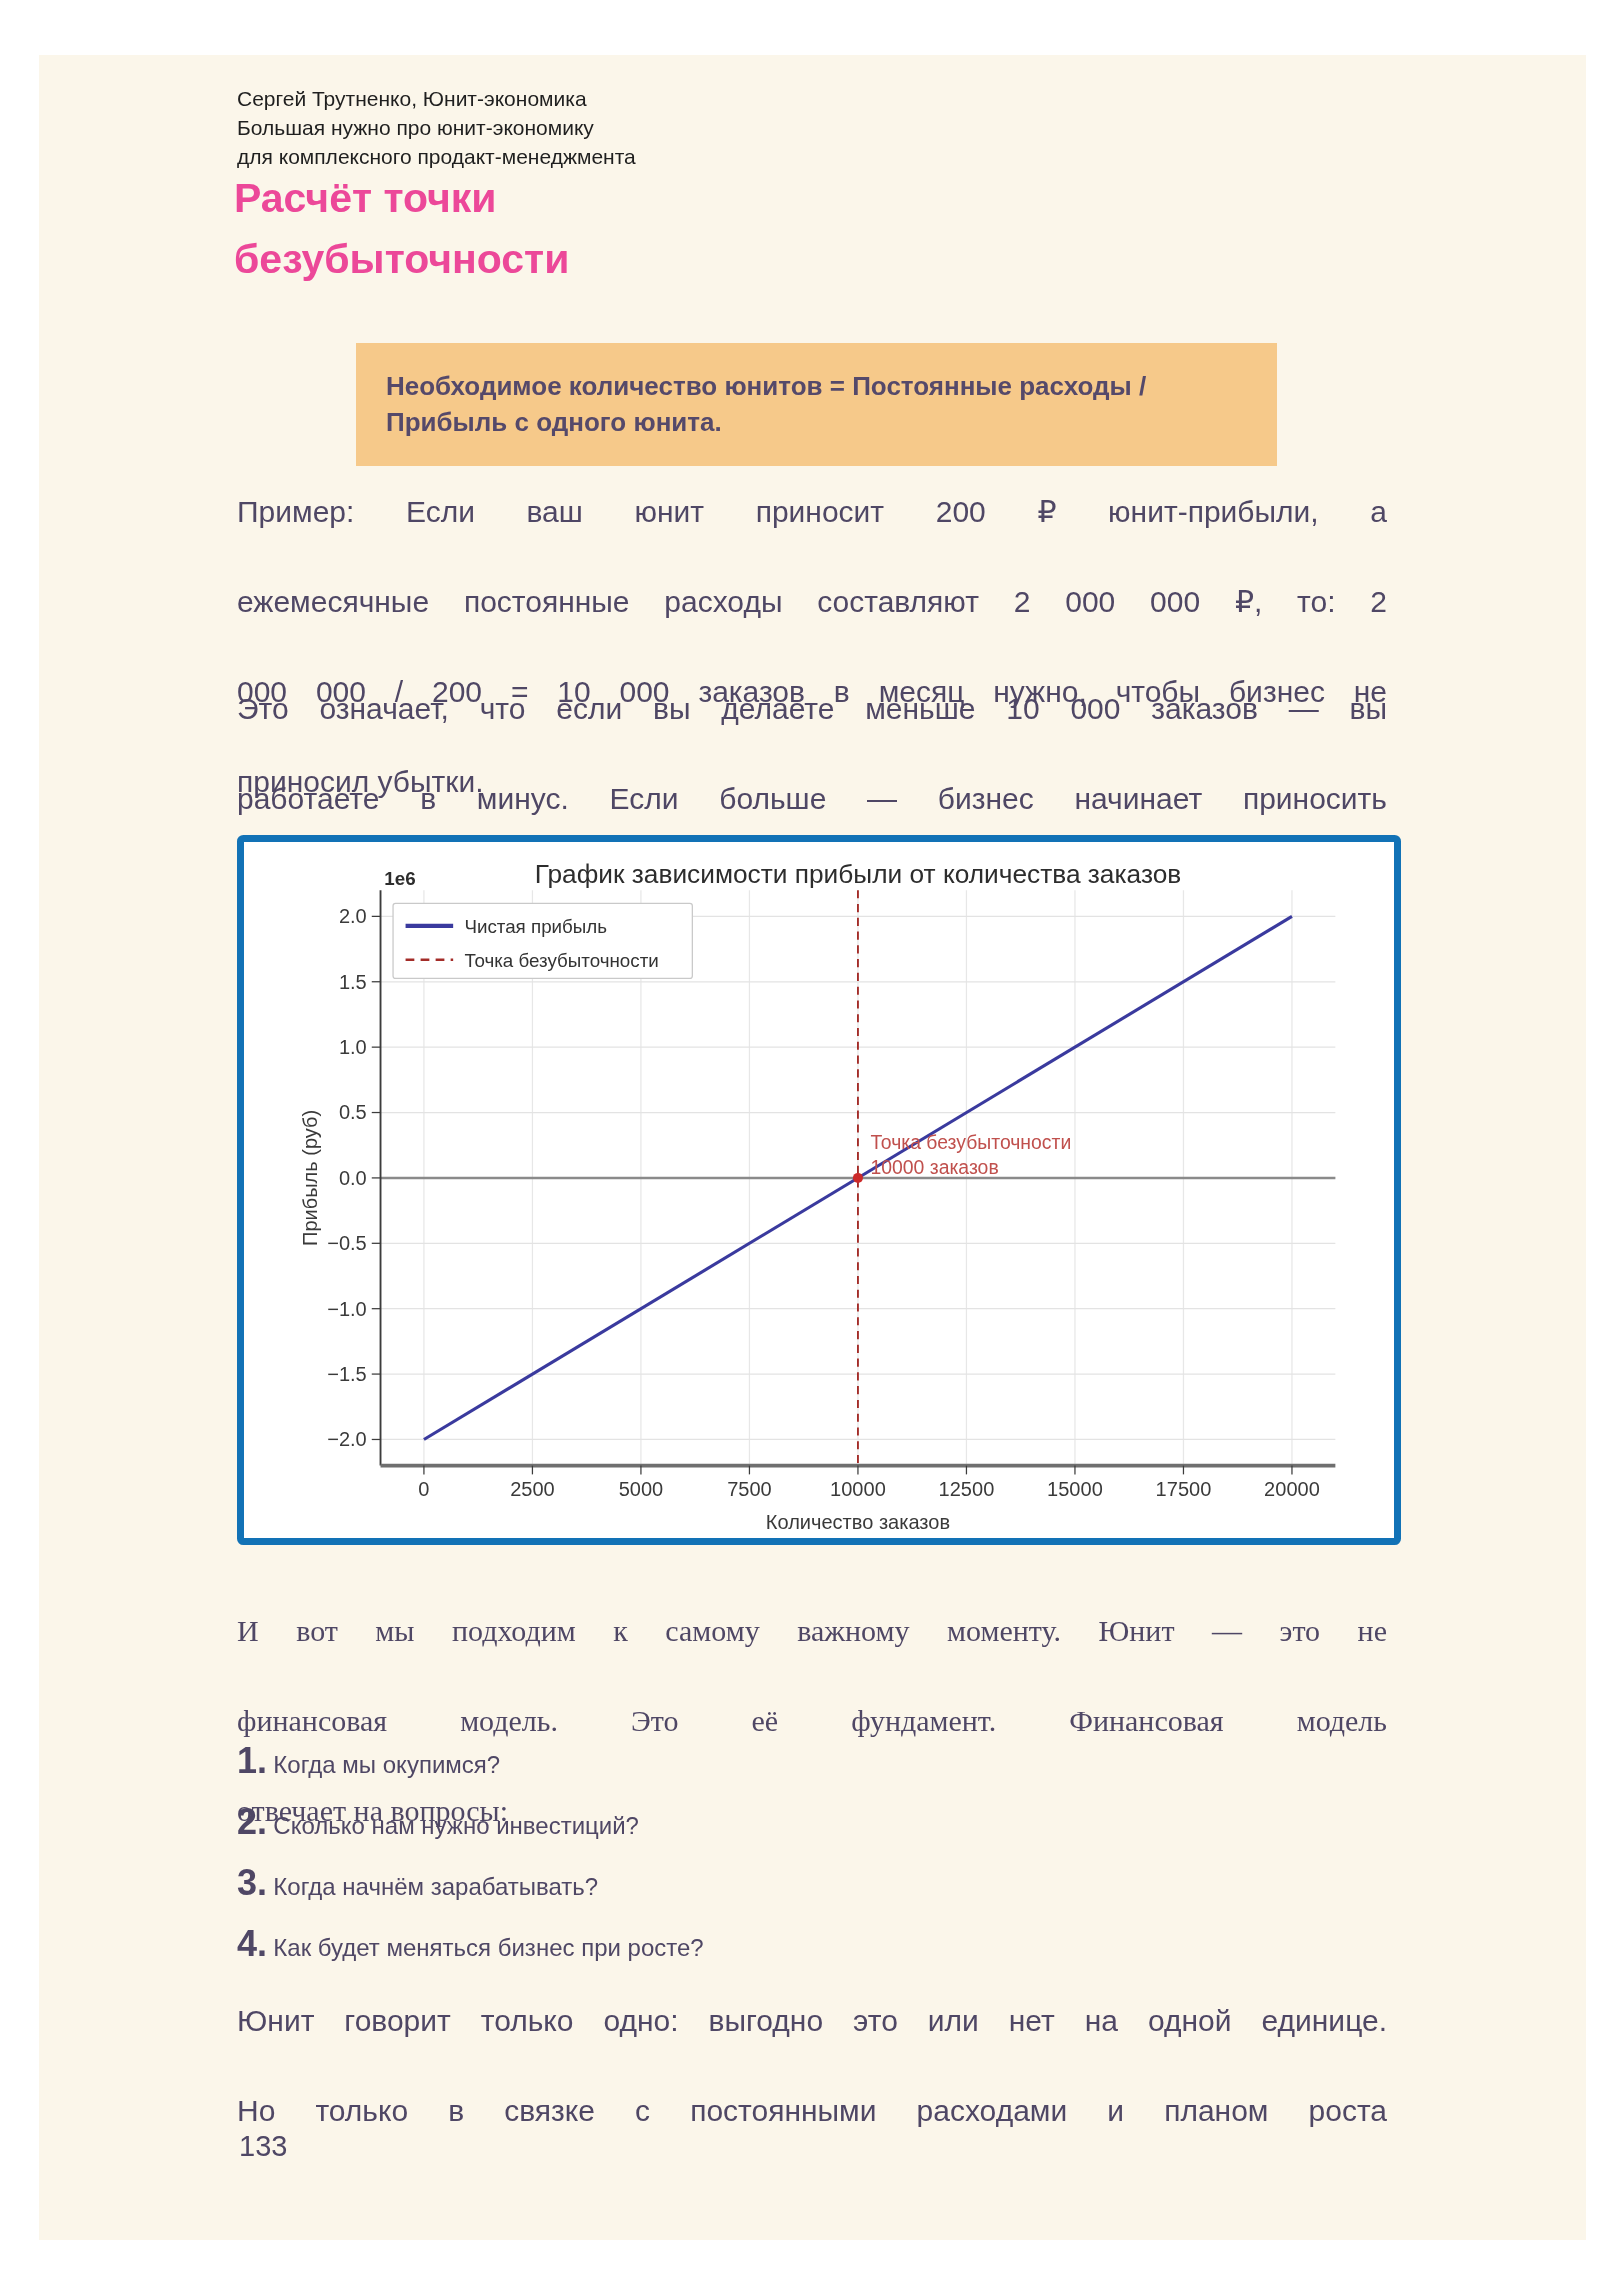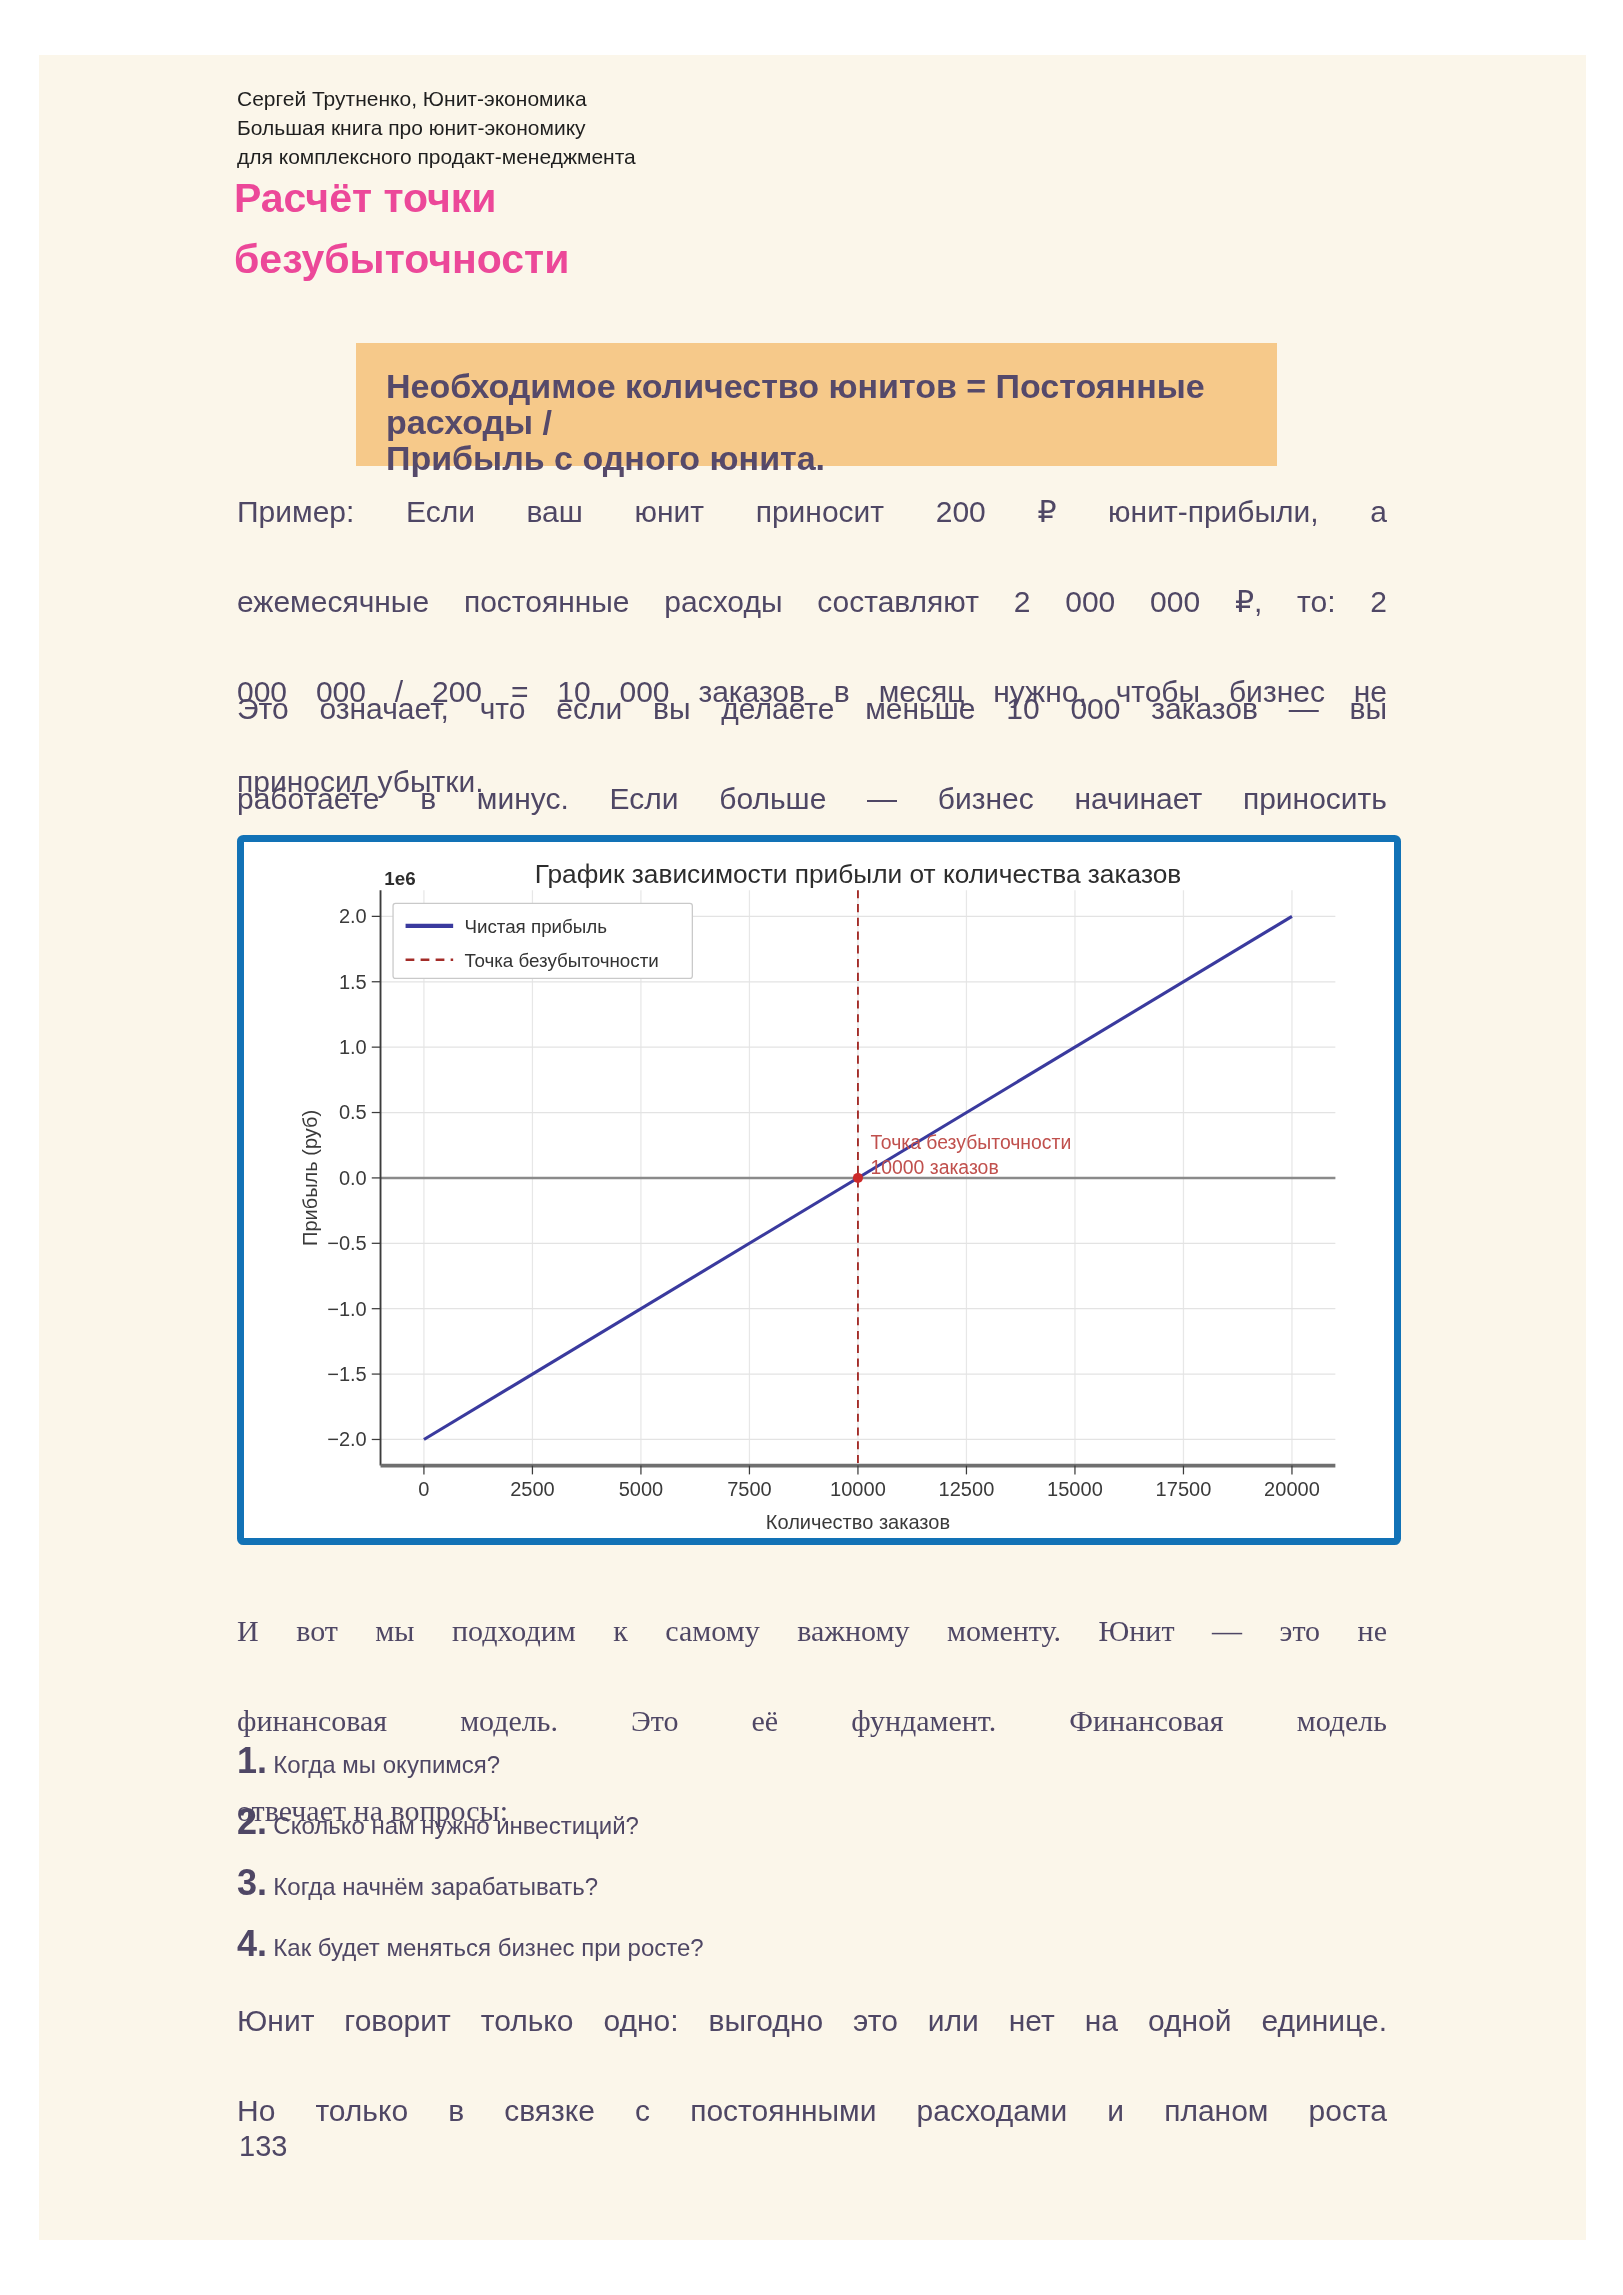--- a/index.html
+++ b/index.html
@@ -6,21 +6,21 @@
   .page{position:relative;width:1623px;height:2295px;background:#ffffff;overflow:hidden;
         font-family:"Liberation Sans","DejaVu Sans",sans-serif;border-radius:25px;}
   .panel{position:absolute;left:39px;top:55px;width:1547px;height:2185px;background:#fbf6ea;}
 
   .book-header{position:absolute;left:237px;top:84px;font-size:21px;line-height:29px;
                color:#1f1f1f;font-weight:400;}
   .page-title{position:absolute;left:234px;top:168px;font-size:41px;line-height:61px;
               font-weight:700;color:#ec4899;}
   .formula-box{position:absolute;left:356px;top:343px;width:921px;height:123px;
                background:#f6c98a;box-sizing:border-box;padding:25px 25px 0 30px;
-               font-size:34px;line-height:36px;font-weight:600;color:#55496a;}
+               font-size:26px;line-height:36px;font-weight:600;color:#55496a;}
 
   .para{position:absolute;left:237px;width:1150px;font-size:30px;line-height:45px;
         color:#4f4765;font-weight:500;}
   .para .jline{text-align:justify;}
   .para .jline::after{content:"";display:inline-block;width:100%;height:0;}
   .para .pline{text-align:left;}
 
   .chart-frame{position:absolute;left:237px;top:835px;width:1164px;height:710px;
                box-sizing:border-box;border:7.5px solid #1272b6;border-radius:6.3px;
                background:#ffffff;}
@@ -33,21 +33,21 @@
   .page-number{position:absolute;left:239px;top:2130px;font-size:29px;color:#4f4765;font-weight:500;}
 </style>
 </head>
 <body>
 
 <div class="page">
   <div class="panel"></div>
 
   <div class="book-header">
     <div>Сергей Трутненко, Юнит-экономика</div>
-    <div>Большая книга про юнит-экономику</div>
+    <div>Большая нужно про юнит-экономику</div>
     <div>для комплексного продакт-менеджмента</div>
   </div>
 
   <h1 class="page-title" style="margin:0;">
     <div>Расчёт точки</div>
     <div>безубыточности</div>
   </h1>
 
   <div class="formula-box">
     <div>Необходимое количество юнитов = Постоянные расходы /</div>

